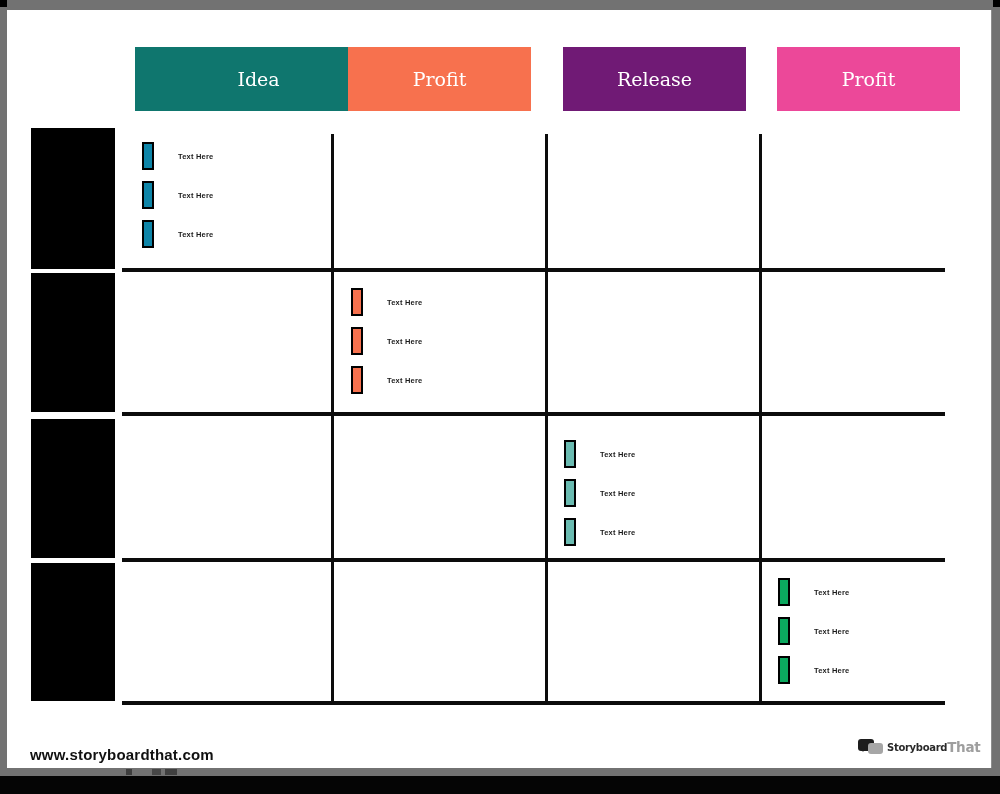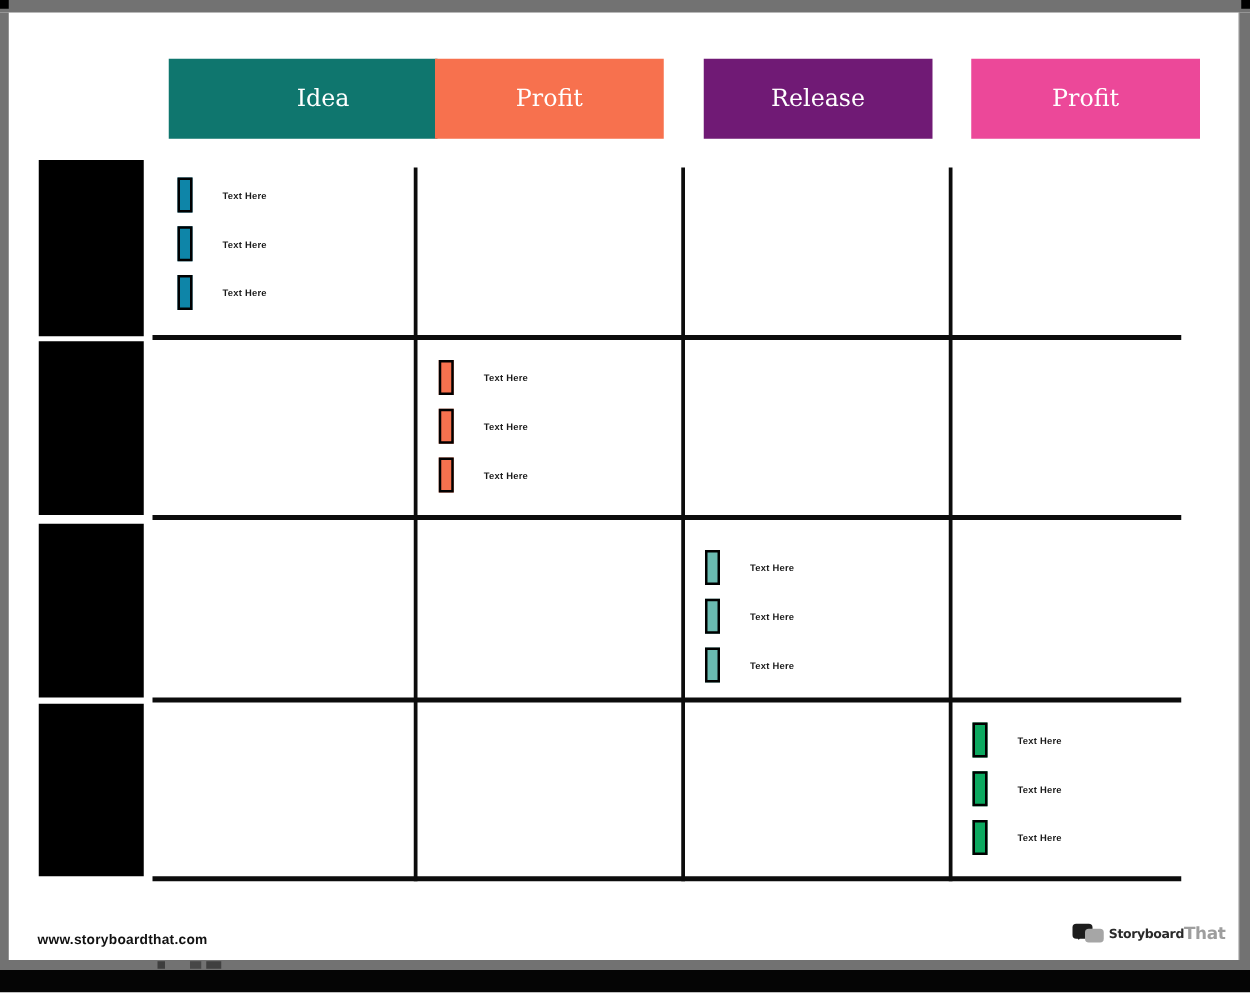--- a/index.html
+++ b/index.html
@@ -42,21 +42,21 @@
   .cell{position:absolute;display:flex;flex-direction:column;gap:11px;}
   .cell1{left:142px;top:142px;} .cell2{left:351px;top:288px;}
   .cell3{left:564px;top:440px;} .cell4{left:778px;top:578px;}
   .item{display:flex;align-items:center;height:28px;}
   .swatch{width:12px;height:28px;border:2px solid #000;box-sizing:border-box;flex:0 0 auto;}
   .sw-idea{background:#0E85A8;} .sw-process{background:#F7714E;}
   .sw-release{background:#6ABBB1;} .sw-profit{background:#0BA95F;}
   .itemlabel{margin-left:24px;font-size:7.5px;font-weight:bold;color:#1a1a1a;letter-spacing:.2px;white-space:nowrap;}
 
   
-  .site{position:absolute;left:30px;top:746px;font-size:11px;font-weight:bold;color:#111;letter-spacing:.2px;text-align:center;}
+  .site{position:absolute;left:30px;top:746px;font-size:15px;font-weight:bold;color:#111;letter-spacing:.2px;text-align:center;}
   .logo{position:absolute;left:858px;top:736px;height:22px;display:flex;align-items:center;}
   .logo-bubbles{position:relative;width:29px;height:20px;}
   .lb1{position:absolute;left:0;top:2px;width:16px;height:12px;background:#1d1d1d;border-radius:3px;}
   .lb1::after{content:"";position:absolute;left:2px;bottom:-4px;width:0;height:0;
               border:3px solid transparent;border-top:5px solid #1d1d1d;}
   .lb2{position:absolute;left:10px;top:6px;width:15px;height:11px;background:#a6a6a6;border-radius:3px;}
   .logo-primary{font-family:"DejaVu Sans",sans-serif;font-weight:bold;font-size:10px;color:#2a2a2a;letter-spacing:-.3px;}
   .logo-secondary{font-family:"DejaVu Sans",sans-serif;font-weight:bold;font-size:13.5px;color:#9e9e9e;letter-spacing:-.3px;}
 </style>
 </head>

